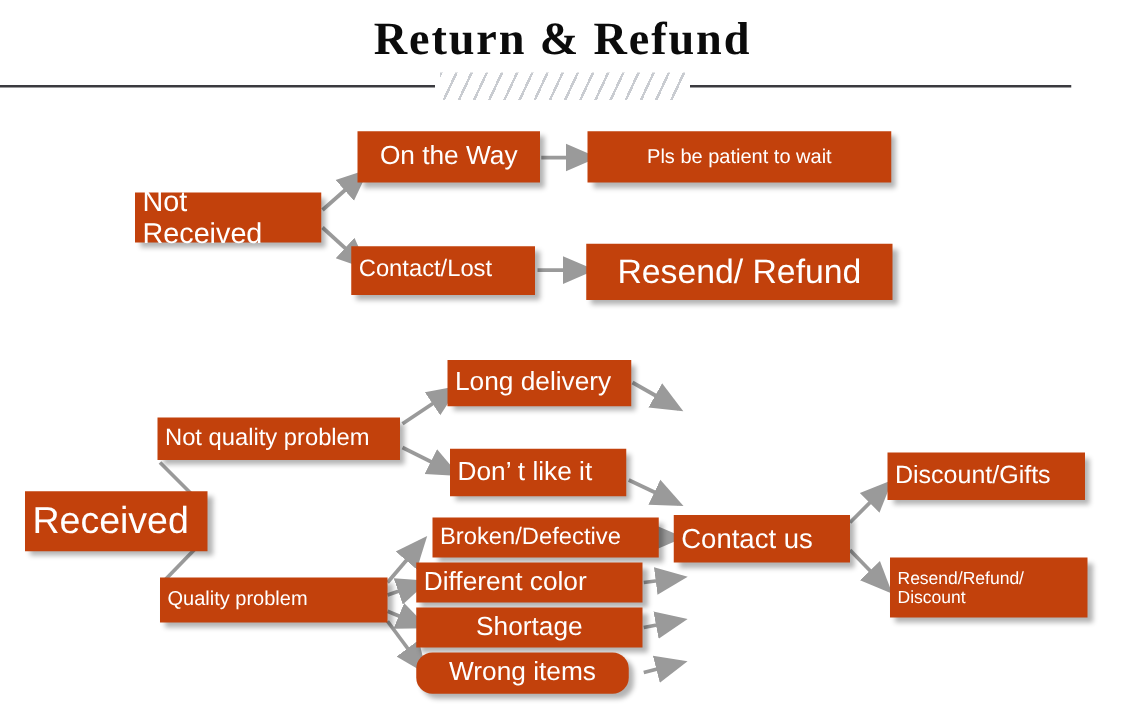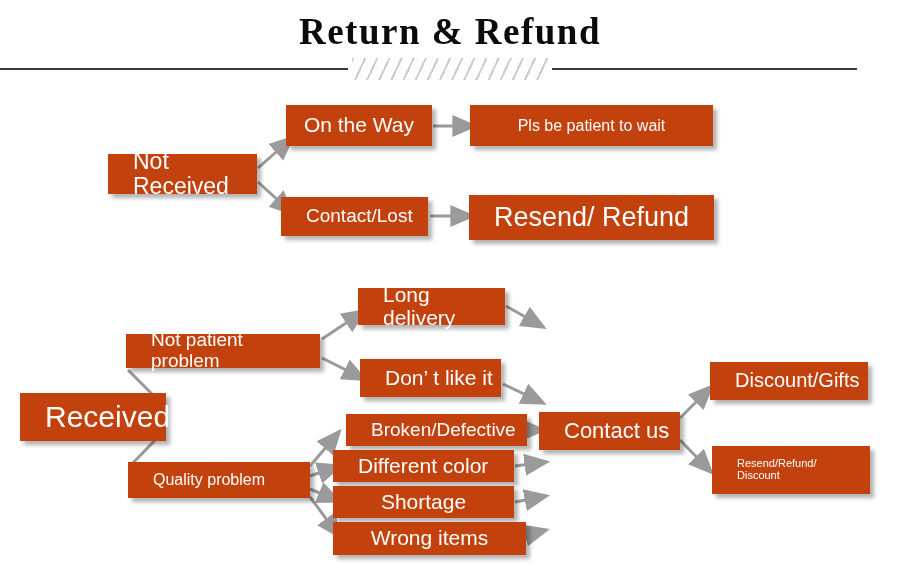--- a/index.html
+++ b/index.html
@@ -67,21 +67,21 @@
     line-height: 1.08;
     box-shadow: 4px 4px 4px rgba(0,0,0,0.30);
     padding: 0 6px;
     white-space: pre-line;
     font-weight: 400;
     z-index: 3;
   }
   .node.left-align {
     justify-content: flex-start;
     text-align: left;
-    padding-left: 25px;
+    padding-left: 6px;
   }
 
   
   #connectors {
     position: absolute;
     left: 0; top: 0;
     width: 900px; height: 578px;
     z-index: 1;
     pointer-events: none;
   }
@@ -154,34 +154,34 @@
 <div class="node" style="left:286px; top:105px; width:146px; height:41px; font-size:21px;">On the Way</div>
 
 <div class="node" style="left:470px; top:105px; width:243px; height:41px; font-size:16px;">Pls be patient to wait</div>
 
 <div class="node left-align" style="left:281px; top:197px; width:147px; height:39px; font-size:19px;">Contact/Lost</div>
 
 <div class="node" style="left:469px; top:195px; width:245px; height:45px; font-size:27px;">Resend/ Refund</div>
 
 <div class="node left-align" style="left:20px; top:393px; width:146px; height:48px; font-size:30px;">Received</div>
 
-<div class="node left-align" style="left:126px; top:334px; width:194px; height:34px; font-size:19px;">Not patient problem</div>
+<div class="node left-align" style="left:126px; top:334px; width:194px; height:34px; font-size:19px;">Not quality problem</div>
 
 <div class="node left-align" style="left:358px; top:288px; width:147px; height:37px; font-size:21px;">Long delivery</div>
 
 <div class="node left-align" style="left:360px; top:359px; width:141px; height:38px; font-size:21px;">Don’  t like it</div>
 
 <div class="node left-align" style="left:128px; top:462px; width:182px; height:36px; font-size:16px;">Quality problem</div>
 
 <div class="node left-align" style="left:346px; top:414px; width:181px; height:32px; font-size:19px;">Broken/Defective</div>
 
 <div class="node left-align" style="left:333px; top:450px; width:181px; height:32px; font-size:21px;">Different color</div>
 
 <div class="node" style="left:333px; top:486px; width:181px; height:32px; font-size:21px;">Shortage</div>
 
-<div class="node" style="left:333px; top:522px; width:193px; height:33px; font-size:21px;">Wrong items</div>
+<div class="node" style="left:333px; top:522px; width:170px; height:33px; font-size:21px;border-radius:13px;">Wrong items</div>
 
 <div class="node left-align" style="left:539px; top:412px; width:141px; height:38px; font-size:22px;">Contact us</div>
 
 <div class="node left-align" style="left:710px; top:362px; width:158px; height:38px; font-size:20px;">Discount/Gifts</div>
 
-<div class="node left-align" style="left:712px; top:446px; width:158px; height:48px; font-size:11px;">Resend/Refund/
+<div class="node left-align" style="left:712px; top:446px; width:158px; height:48px; font-size:14px;">Resend/Refund/
 Discount</div>
 
 </body></html>

